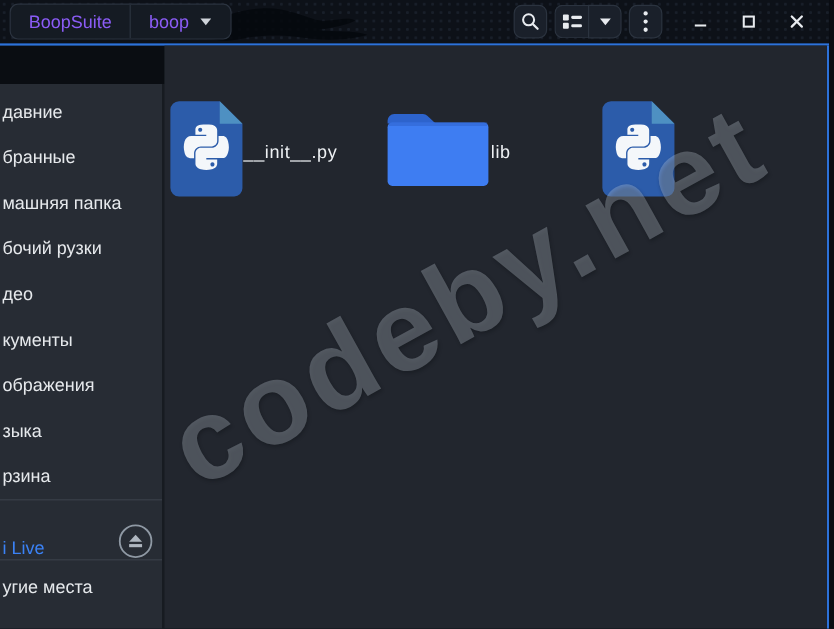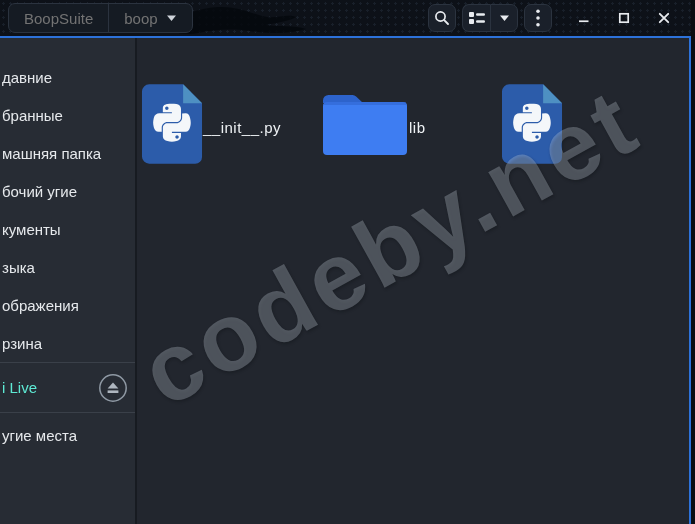--- a/index.html
+++ b/index.html
@@ -19,21 +19,21 @@
     display:flex;align-items:center;
   }
   .dragon{position:absolute;left:162px;top:0;pointer-events:none;}
   .pathbar{
     position:relative;z-index:2;margin-left:8px;height:28px;
     display:flex;align-items:stretch;background:#151b23;
     border:1px solid #2b333f;border-radius:7px;overflow:hidden;
   }
   .crumb{
     display:flex;align-items:center;gap:8px;padding:0 15px;
-    background:transparent;border:none;color:#737373;font-size:15px;
+    background:transparent;border:none;color:#8b5cf6;font-size:15px;
     font-family:inherit;cursor:pointer;white-space:nowrap;
   }
   .crumb + .crumb{border-left:1px solid #2b333f;}
   .tb-right{position:relative;z-index:2;margin-left:auto;display:flex;align-items:center;}
   .tb-btn{
     height:28px;min-width:28px;display:flex;align-items:center;justify-content:center;
     background:#1a202a;border:1px solid #2b333f;border-radius:7px;cursor:pointer;padding:0;
   }
   .view-group{display:flex;margin-left:6px;}
   .view-group .tb-btn:first-child{border-radius:7px 0 0 7px;border-right:0;}
@@ -43,29 +43,29 @@
   .win-btn{background:transparent;border:none;width:24px;height:24px;display:flex;
     align-items:center;justify-content:center;cursor:pointer;padding:0;}
 
   .accent-line{height:2px;background:#2d72da;}
 
   
   .app-body{display:flex;height:486px;border-right:2px solid #2d72da;}
 
   .sidebar{
     width:137px;flex:0 0 137px;background:#272c34;border-right:2px solid #171b21;
-    padding-top:20px;box-sizing:border-box;overflow:hidden;
+    padding-top:4px;box-sizing:border-box;overflow:hidden;margin-top:32px;
   }
   .sb-row{
     height:38px;display:flex;align-items:center;padding-left:2px;
     color:#e6e9ec;font-size:15px;white-space:nowrap;cursor:pointer;
   }
   .sb-sep{height:1px;background:#3a4049;}
-  .sb-device{height:49px;display:flex;align-items:center;justify-content:space-between;
-    padding:0 7px 0 2px;color:#5eead4;font-size:15px;cursor:pointer;gap:48px;}
+  .sb-device{height:49px;display:flex;align-items:flex-end;justify-content:space-between;
+    padding:0 7px 0 2px;color:#3b82f6;font-size:15px;cursor:pointer;gap:48px;}
   .eject-btn{background:transparent;border:none;padding:0;cursor:pointer;display:flex;}
   .sb-other{height:44px;}
 
   .content{flex:1;background:#22262e;position:relative;overflow:hidden;}
   .grid{
     display:grid;grid-template-columns:repeat(3,180px);
     margin:16px 0 0 4px;
   }
   .item{
     width:180px;height:140px;display:flex;flex-direction:row;align-items:center;
@@ -172,24 +172,25 @@
   </header>
 
   <div class="accent-line"></div>
 
   <div class="app-body">
 
     <aside class="sidebar">
       <div class="sb-row">давние</div>
       <div class="sb-row">бранные</div>
       <div class="sb-row">машняя папка</div>
-      <div class="sb-row">бочий угие</div>
+      <div class="sb-row">бочий рузки</div>
+      <div class="sb-row">део</div>
       <div class="sb-row">кументы</div>
+      <div class="sb-row">ображения</div>
       <div class="sb-row">зыка</div>
-      <div class="sb-row">ображения</div>
       <div class="sb-row">рзина</div>
       <div class="sb-sep"></div>
       <div class="sb-device">
         <span>i Live</span>
         <button class="eject-btn">
           <svg width="30" height="30" viewBox="0 0 30 30">
             <circle cx="15" cy="15" r="13.2" fill="none" stroke="#8f99a4" stroke-width="1.5"></circle>
             <path d="M9.6,15.4 L15,9.6 L20.4,15.4 Z" fill="#aeb6bf"></path>
             <rect x="9.6" y="17.4" width="10.8" height="2.6" fill="#aeb6bf"></rect>
           </svg>

